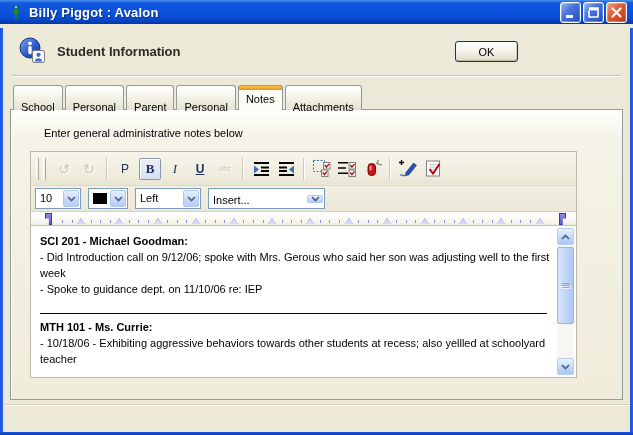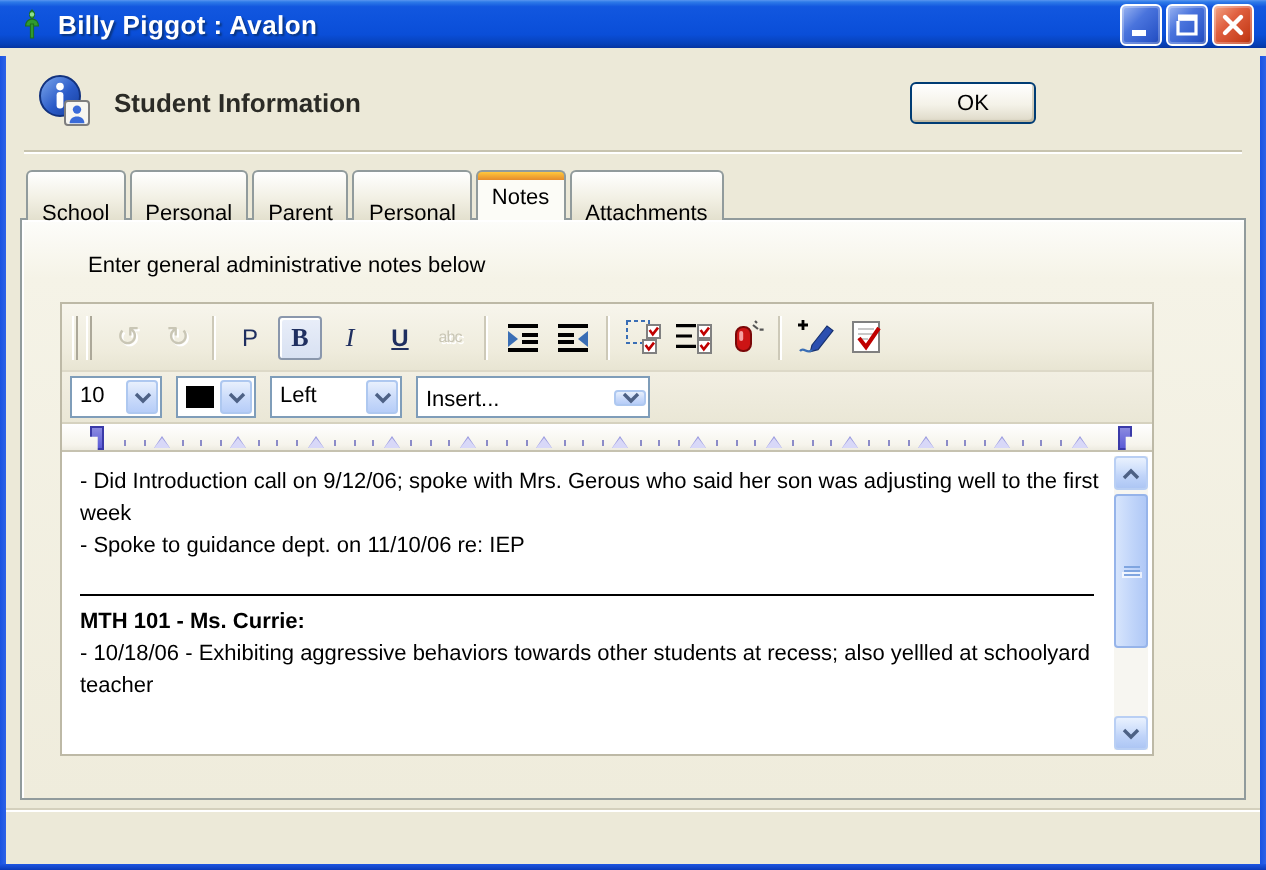--- a/index.html
+++ b/index.html
@@ -389,20 +389,21 @@
             <div class="tick" style="left: 479.85px;"></div>
             <div class="tick" style="left: 489.4px;"></div>
             <div class="tick" style="left: 498.95px;"></div>
             <div class="tabstop" style="left: 508.5px;"></div>
           </div>
       </div>
 
       <div class="editor">
         <div class="doc">
           <div>
+            <div class="sec-title">SCI 201 - Michael Goodman:</div>
             <div>- Did Introduction call on 9/12/06; spoke with Mrs. Gerous who said her son was adjusting well to the first week</div>
             <div>- Spoke to guidance dept. on 11/10/06 re: IEP</div>
           </div>
           <div class="spacer"></div>
           <hr>
           <div>
             <div class="sec-title">MTH 101 - Ms. Currie:</div>
             <div>- 10/18/06 - Exhibiting aggressive behaviors towards other students at recess; also yellled at schoolyard teacher</div>
           </div>
         </div>

